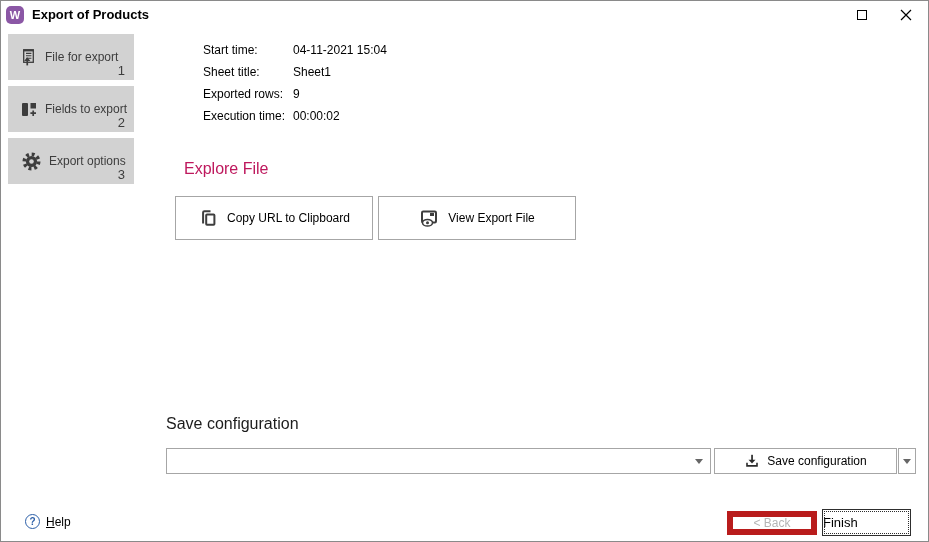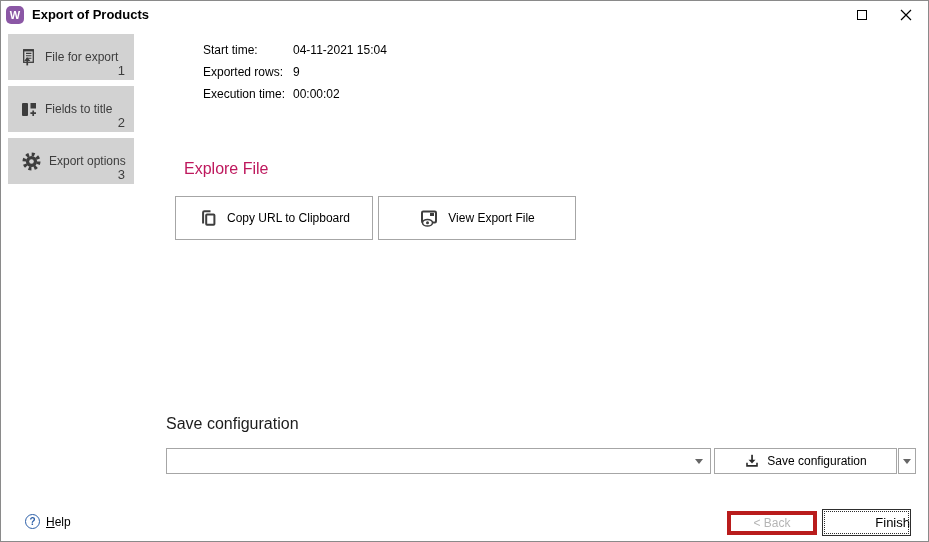--- a/index.html
+++ b/index.html
@@ -62,28 +62,28 @@
   
   .footer-help { position:absolute; left:24px; top:513px; display:flex; align-items:center; gap:6px; font-size:12px; color:#000; }
   .help-icon {
     width:15px; height:15px; border-radius:50%; border:1.5px solid #2c5fa8;
     color:#2c5fa8; font-size:10px; font-weight:bold;
     display:flex; align-items:center; justify-content:center;
   }
   .underline { text-decoration:underline; }
   .back-btn {
     position:absolute; left:726px; top:510px; width:90px; height:24px;
-    border:4px solid #b91c1c; background:#fff; color:#b5b5b5; font-size:12px;
+    border:6px solid #b91c1c; background:#fff; color:#b5b5b5; font-size:12px;
     display:flex; align-items:center; justify-content:center;
   }
   .finish-btn {
     position:absolute; left:821px; top:508px; width:89px; height:27px;
     border:1px solid #2e2e2e; outline:1px dotted #2e2e2e; outline-offset:-3px;
     background:#fff; color:#000; font-size:13px;
-    display:flex; align-items:center; justify-content:flex-end;
+    display:flex; align-items:center; justify-content:flex-start;
   }
   svg { display:block; }
 </style>
 </head>
 <body>
 
 <div class="window">
 
   <div class="titlebar">
     <div class="app-icon">W</div>
@@ -110,38 +110,42 @@
       </svg>
       <span class="step-label">File for export</span>
       <span class="step-num">1</span>
     </div>
     <div class="step">
       <svg width="17" height="17" viewBox="0 0 17 17">
         <rect x="1" y="2" width="6" height="13" rx="1" fill="#3d3d3d"></rect>
         <rect x="9.5" y="2" width="5.5" height="5.5" fill="#3d3d3d"></rect>
         <path d="M12.2 9.4 v5.6 M9.4 12.2 h5.6" stroke="#3d3d3d" stroke-width="1.7"></path>
       </svg>
-      <span class="step-label">Fields to title</span>
+      <span class="step-label">Fields to export</span>
       <span class="step-num">2</span>
     </div>
     <div class="step">
       <svg width="21" height="21" viewBox="0 0 21 21">
         <circle cx="10.5" cy="10.5" r="7.2" fill="none" stroke="#3d3d3d" stroke-width="3.6" stroke-dasharray="2.9 2.75"></circle>
         <circle cx="10.5" cy="10.5" r="5.6" fill="#3d3d3d"></circle>
         <circle cx="10.5" cy="10.5" r="2.3" fill="#d2d2d2"></circle>
       </svg>
       <span class="step-label">Export options</span>
       <span class="step-num">3</span>
     </div>
   </div>
 
   <div class="summary">
     <div class="summary-row">
       <span>Start time:</span>
       <span>04-11-2021 15:04</span>
+    </div>
+    <div class="summary-row">
+      <span>Sheet title:</span>
+      <span>Sheet1</span>
     </div>
     <div class="summary-row">
       <span>Exported rows:</span>
       <span>9</span>
     </div>
     <div class="summary-row">
       <span>Execution time:</span>
       <span>00:00:02</span>
     </div>
   </div>

